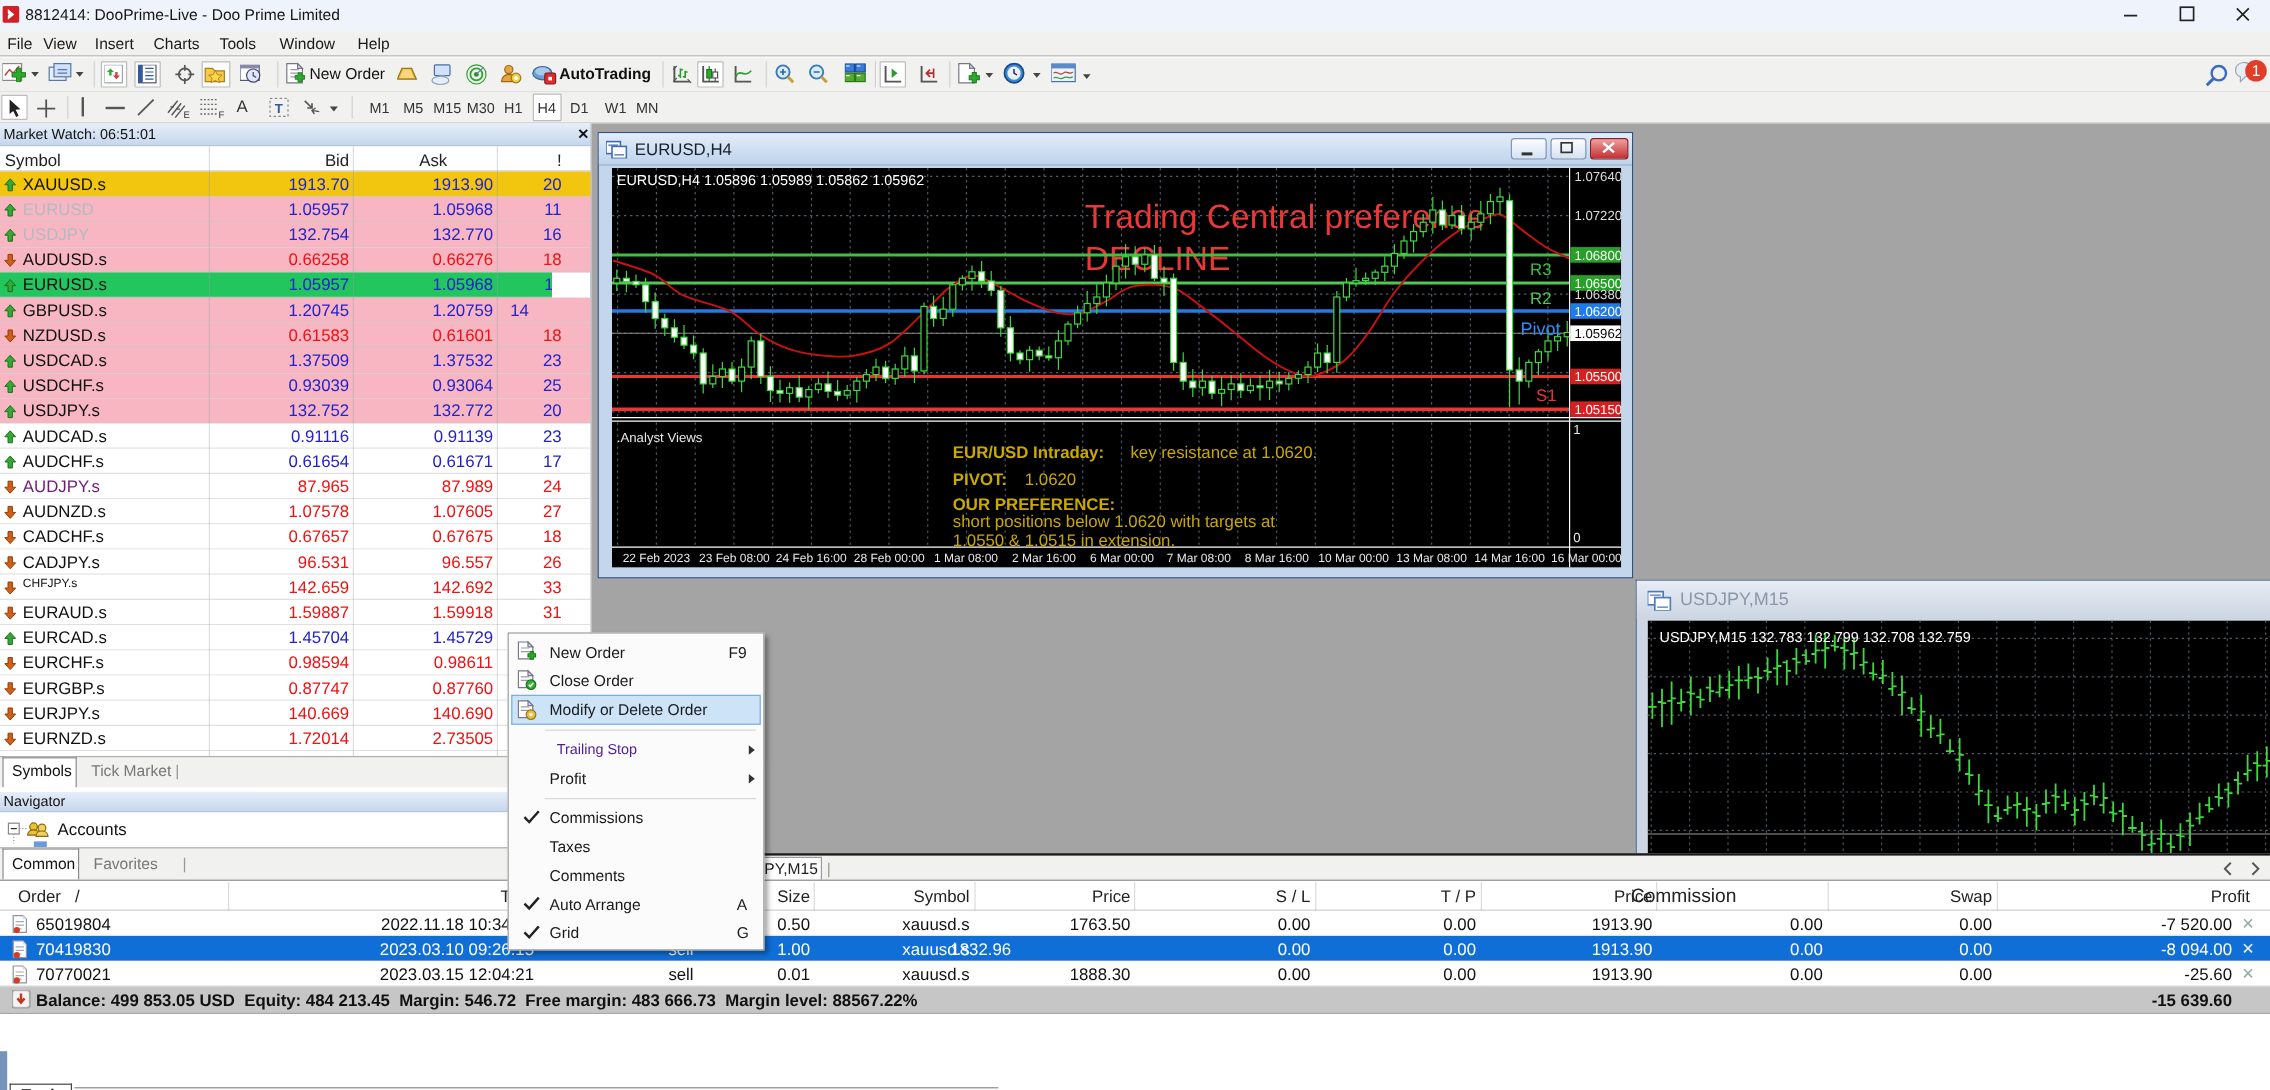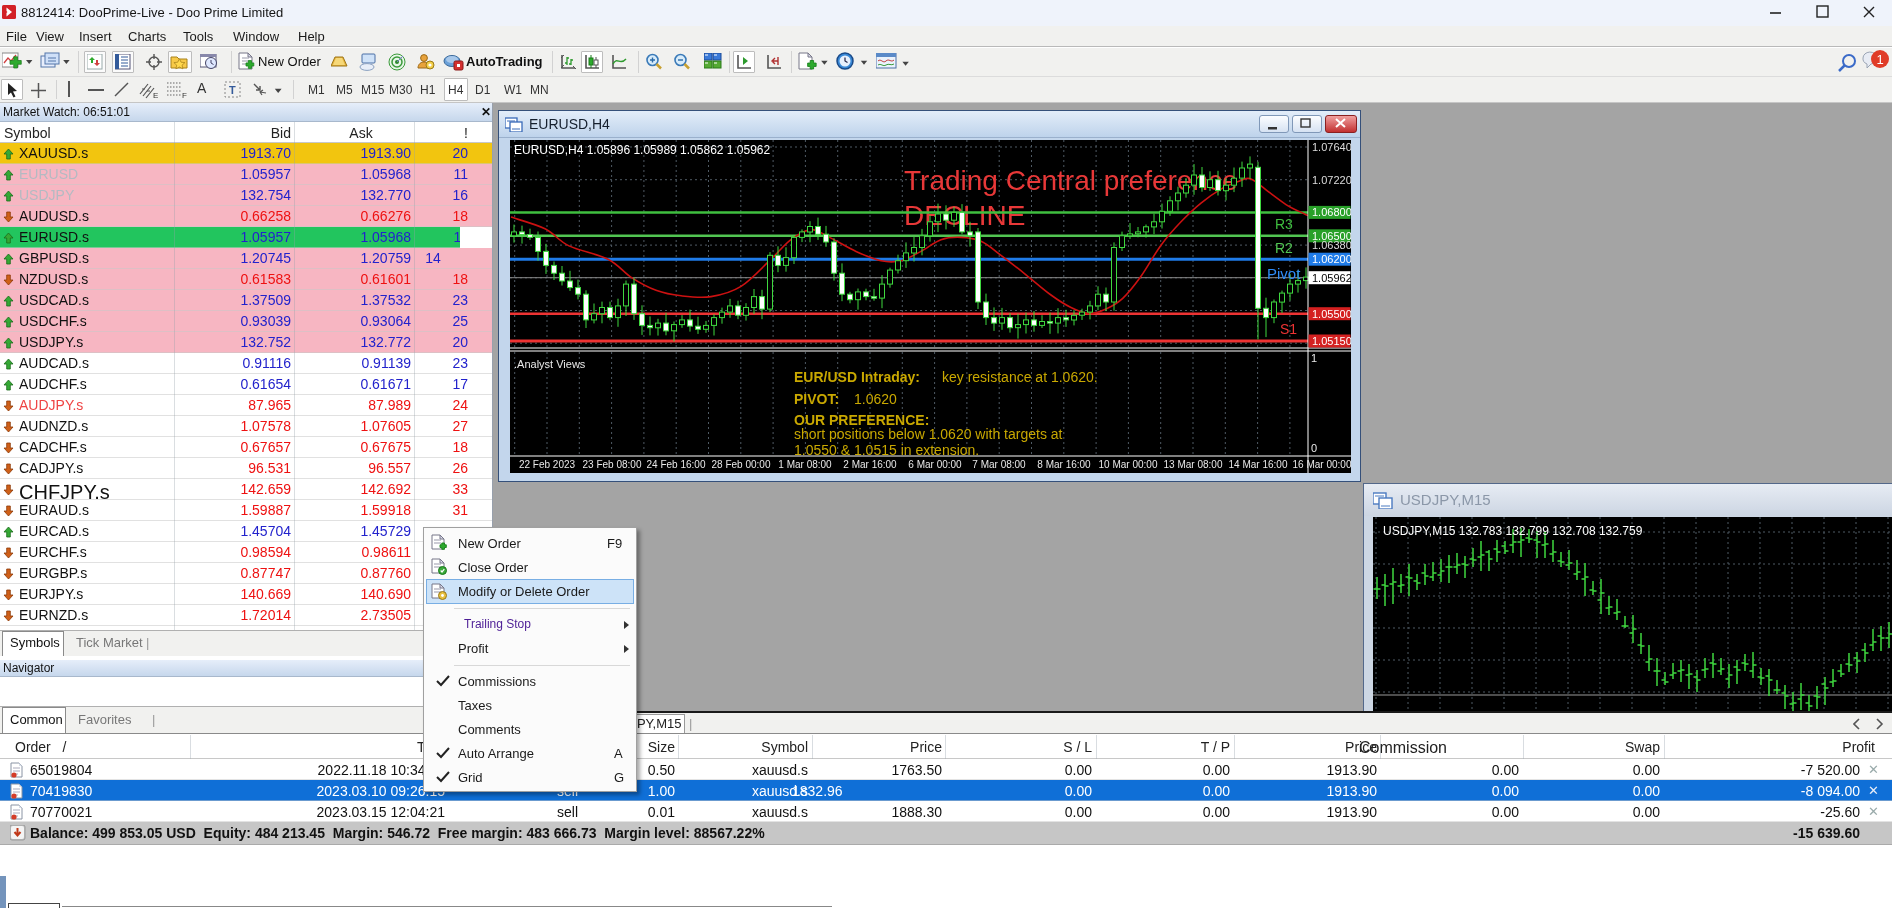--- a/index.html
+++ b/index.html
@@ -347,21 +347,21 @@
       </svg>
       <div class="a" style="left:19px;top:2px;font-size:14px;color:#111">AUDCHF.s</div>
       <div class="a" style="left:181px;top:2px;width:110px;text-align:right;font-size:14px;color:#2222cc">0.61654</div>
       <div class="a" style="left:301px;top:2px;width:110px;text-align:right;font-size:14px;color:#2222cc">0.61671</div>
       <div class="a" style="left:398px;top:2px;width:70px;text-align:right;font-size:14px;color:#2222cc">17</div>
     </div>
     <div class="a" style="left:0;top:292px;width:492px;height:21px;background:#ffffff;border-bottom:1px solid rgba(200,200,200,.55);overflow:hidden">
       <svg width="11" height="12" style="position:absolute;left:3px;top:5px">
         <path d="M5.5 11 L10 6 H7.3 V1 H3.7 V6 H1 Z" fill="#d06018" stroke="#8a3808" stroke-width="0.8"></path>
       </svg>
-      <div class="a" style="left:19px;top:2px;font-size:14px;color:#ef4444">AUDJPY.s</div>
+      <div class="a" style="left:19px;top:2px;font-size:14px;color:#701a75">AUDJPY.s</div>
       <div class="a" style="left:181px;top:2px;width:110px;text-align:right;font-size:14px;color:#ee1111">87.965</div>
       <div class="a" style="left:301px;top:2px;width:110px;text-align:right;font-size:14px;color:#ee1111">87.989</div>
       <div class="a" style="left:398px;top:2px;width:70px;text-align:right;font-size:14px;color:#ee1111">24</div>
     </div>
     <div class="a" style="left:0;top:313px;width:492px;height:21px;background:#ffffff;border-bottom:1px solid rgba(200,200,200,.55);overflow:hidden">
       <svg width="11" height="12" style="position:absolute;left:3px;top:5px">
         <path d="M5.5 11 L10 6 H7.3 V1 H3.7 V6 H1 Z" fill="#d06018" stroke="#8a3808" stroke-width="0.8"></path>
       </svg>
       <div class="a" style="left:19px;top:2px;font-size:14px;color:#111">AUDNZD.s</div>
       <div class="a" style="left:181px;top:2px;width:110px;text-align:right;font-size:14px;color:#ee1111">1.07578</div>
@@ -383,21 +383,21 @@
       </svg>
       <div class="a" style="left:19px;top:2px;font-size:14px;color:#111">CADJPY.s</div>
       <div class="a" style="left:181px;top:2px;width:110px;text-align:right;font-size:14px;color:#ee1111">96.531</div>
       <div class="a" style="left:301px;top:2px;width:110px;text-align:right;font-size:14px;color:#ee1111">96.557</div>
       <div class="a" style="left:398px;top:2px;width:70px;text-align:right;font-size:14px;color:#ee1111">26</div>
     </div>
     <div class="a" style="left:0;top:376px;width:492px;height:21px;background:#ffffff;border-bottom:1px solid rgba(200,200,200,.55);overflow:hidden">
       <svg width="11" height="12" style="position:absolute;left:3px;top:5px">
         <path d="M5.5 11 L10 6 H7.3 V1 H3.7 V6 H1 Z" fill="#d06018" stroke="#8a3808" stroke-width="0.8"></path>
       </svg>
-      <div class="a" style="left:19px;top:2px;font-size:20px;color:#111">CHFJPY.s</div>
+      <div class="a" style="left:19px;top:2px;font-size:10px;color:#111">CHFJPY.s</div>
       <div class="a" style="left:181px;top:2px;width:110px;text-align:right;font-size:14px;color:#ee1111">142.659</div>
       <div class="a" style="left:301px;top:2px;width:110px;text-align:right;font-size:14px;color:#ee1111">142.692</div>
       <div class="a" style="left:398px;top:2px;width:70px;text-align:right;font-size:14px;color:#ee1111">33</div>
     </div>
     <div class="a" style="left:0;top:397px;width:492px;height:21px;background:#ffffff;border-bottom:1px solid rgba(200,200,200,.55);overflow:hidden">
       <svg width="11" height="12" style="position:absolute;left:3px;top:5px">
         <path d="M5.5 11 L10 6 H7.3 V1 H3.7 V6 H1 Z" fill="#d06018" stroke="#8a3808" stroke-width="0.8"></path>
       </svg>
       <div class="a" style="left:19px;top:2px;font-size:14px;color:#111">EURAUD.s</div>
       <div class="a" style="left:181px;top:2px;width:110px;text-align:right;font-size:14px;color:#ee1111">1.59887</div>
@@ -458,20 +458,35 @@
     <div class="a" style="left:0;top:527px;width:492px;height:26px;background:#f1f1ef;border-top:1px solid #b0b0b0">
  <div class="a" style="left:2px;top:0px;width:62px;height:25px;background:#fff;border:1px solid #8a8a8a;border-bottom:none"></div>
  <div class="a" style="left:10px;top:4px;font-size:13px;color:#111">Symbols</div>
  <div class="a" style="left:76px;top:4px;font-size:13px;color:#777">Tick Market</div>
  <div class="a" style="left:146px;top:4px;font-size:13px;color:#999">|</div>
 </div>
 </div>
 <div class="a" style="left:0;top:657px;width:493px;height:76px;background:#fff;border-right:1px solid #98a0ac">
 <div class="a" style="left:0;top:3px;width:492px;height:17px;background:linear-gradient(#e6eefa,#c6d7ec);border-bottom:1px solid #a8b8cc">
  <div class="a" style="left:3px;top:1px;font-size:12px;color:#111">Navigator</div>
+</div>
+<div class="a" style="left:0;top:20px;width:492px;height:28px;background:#fff">
+ <svg class="a" style="left:6px;top:4px" width="40" height="26">
+  <rect x="1" y="5" width="9" height="9" fill="#fff" stroke="#888"></rect>
+        <path d="M3 9.5 h5" stroke="#333"></path>
+  <path d="M5.5 14 V22 M10 9.5 h6" stroke="#999" stroke-dasharray="1,1.5"></path>
+  <circle cx="22" cy="8" r="3.2" fill="#e8c030" stroke="#8a6a10"></circle>
+        <path d="M17 15 c0-3 2.5-4.5 5-4.5 s5 1.5 5 4.5 z" fill="#e8c030" stroke="#8a6a10"></path>
+  <circle cx="29" cy="9" r="3.2" fill="#f0d060" stroke="#8a6a10"></circle>
+        <path d="M24 16 c0-3 2.5-4.5 5-4.5 s5 1.5 5 4.5 z" fill="#f0d060" stroke="#8a6a10"></path>
+ </svg>
+ <div class="a" style="left:48px;top:6px;font-size:14px;color:#111">Accounts</div>
+ <svg class="a" style="left:28px;top:24px" width="12" height="5">
+        <rect width="11" height="5" fill="#6a9ad8"></rect>
+      </svg>
 </div>
 <div class="a" style="left:0;top:49px;width:492px;height:27px;background:#f1f1ef;border-top:1px solid #b0b0b0">
  <div class="a" style="left:2px;top:0px;width:64px;height:26px;background:#fff;border:1px solid #8a8a8a;border-bottom:none"></div>
  <div class="a" style="left:10px;top:5px;font-size:13px;color:#111">Common</div>
  <div class="a" style="left:78px;top:5px;font-size:13px;color:#777">Favorites</div>
  <div class="a" style="left:152px;top:5px;font-size:13px;color:#999">|</div>
 </div>
 </div>
 <div class="a" style="left:498px;top:110px;width:863px;height:372px;background:#c3d6ec;border:1px solid #35507a">
  <div class="a" style="left:0;top:0;width:861px;height:27px;background:linear-gradient(#e3edf9,#bed3eb);border-bottom:1px solid #9ab0cc">

